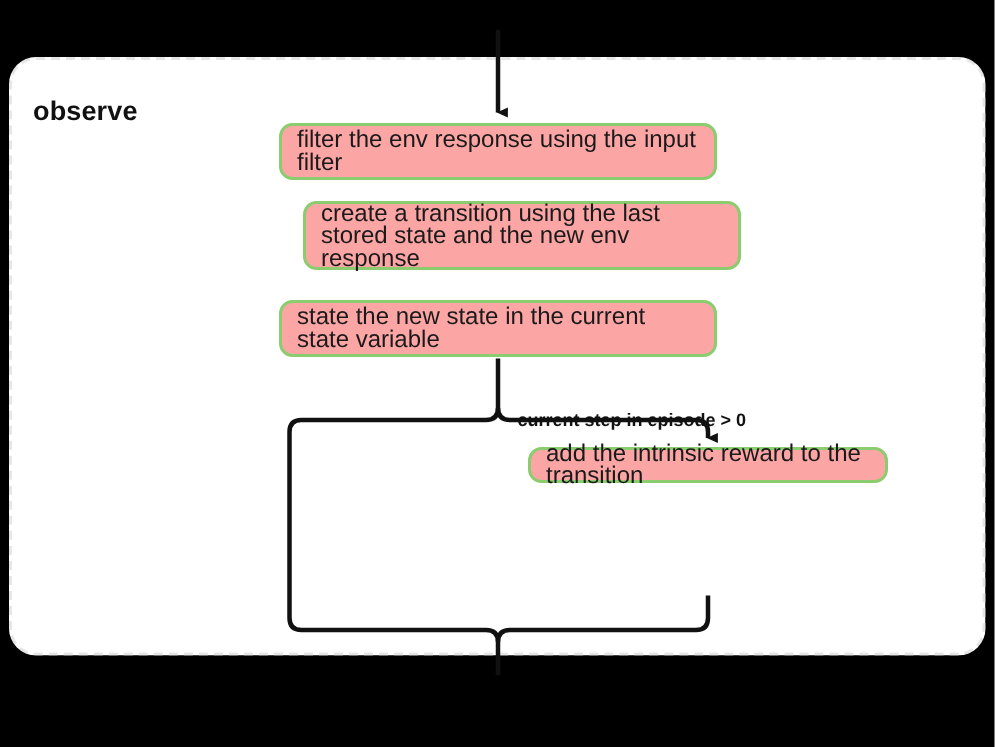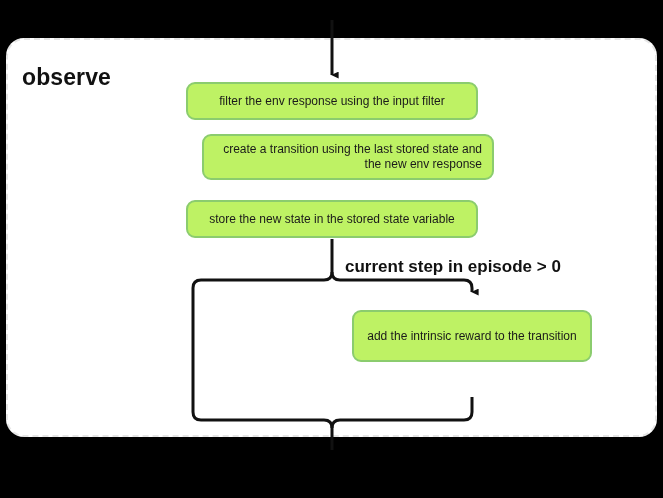--- a/index.html
+++ b/index.html
@@ -18,59 +18,60 @@
     width:651px; height:399px;
     background:#ffffff;
     border:2px dashed #e6e6e6;
     border-radius:18px;
     box-sizing:border-box;
   }
 
   .panel-title{
     position:absolute;
     left:22px; top:64px;
-    font-size:23px;
+    font-size:18px;
     font-weight:bold;
     color:#111111;
     letter-spacing:0.1px;
     white-space:nowrap;
   }
 
   
   .wires{
     position:absolute;
     left:0; top:0;
     width:663px; height:498px;
     pointer-events:none;
   }
 
   
   .node{
     position:absolute;
     box-sizing:border-box;
-    background:#bef264;
+    background:#fca5a5;
     border:2.5px solid #8bcc6e;
     border-radius:9px;
     display:flex;
     align-items:center;
     justify-content:center;
-    text-align:right;
+    text-align:left;
     color:#1a1a1a;
-    font-size:12px;
+    font-size:16px;
     line-height:15px;
     padding:3px 10px;
   }
 
   
   .edge-label{
     position:absolute;
-    font-size:17px;
+    font-size:12px;
     font-weight:bold;
     color:#111111;
     white-space:nowrap;
+    margin-top:16px;
   }
 </style>
 </head>
 <body>
 
 <div id="stage">
 
   <div class="panel"></div>
 
   <div class="panel-title">observe</div>
@@ -116,20 +117,20 @@
                Q 472 420 464 420
                L 340 420
                Q 332 420 332 428" stroke="#111111" stroke-width="3" fill="none" stroke-linejoin="round"></path>
     </g>
   </svg>
 
   <div class="node" style="left:186px; top:82px; width:292px; height:38px;">filter the env response using the input filter</div>
 
   <div class="node" style="left:202px; top:134px; width:292px; height:46px;">create a transition using the last stored state and the new env response</div>
 
-  <div class="node" style="left:186px; top:200px; width:292px; height:38px;">store the new state in the stored state variable</div>
+  <div class="node" style="left:186px; top:200px; width:292px; height:38px;">state the new state in the current state variable</div>
 
-  <div class="node" style="left:352px; top:310px; width:240px; height:52px;">add the intrinsic reward to the transition</div>
+  <div class="node" style="left:352px; top:298px; width:240px; height:24px;">add the intrinsic reward to the transition</div>
 
 
   <div class="edge-label" style="left:345px; top:257px;">current step in episode &gt; 0</div>
 
 </div>
 
 </body></html>

